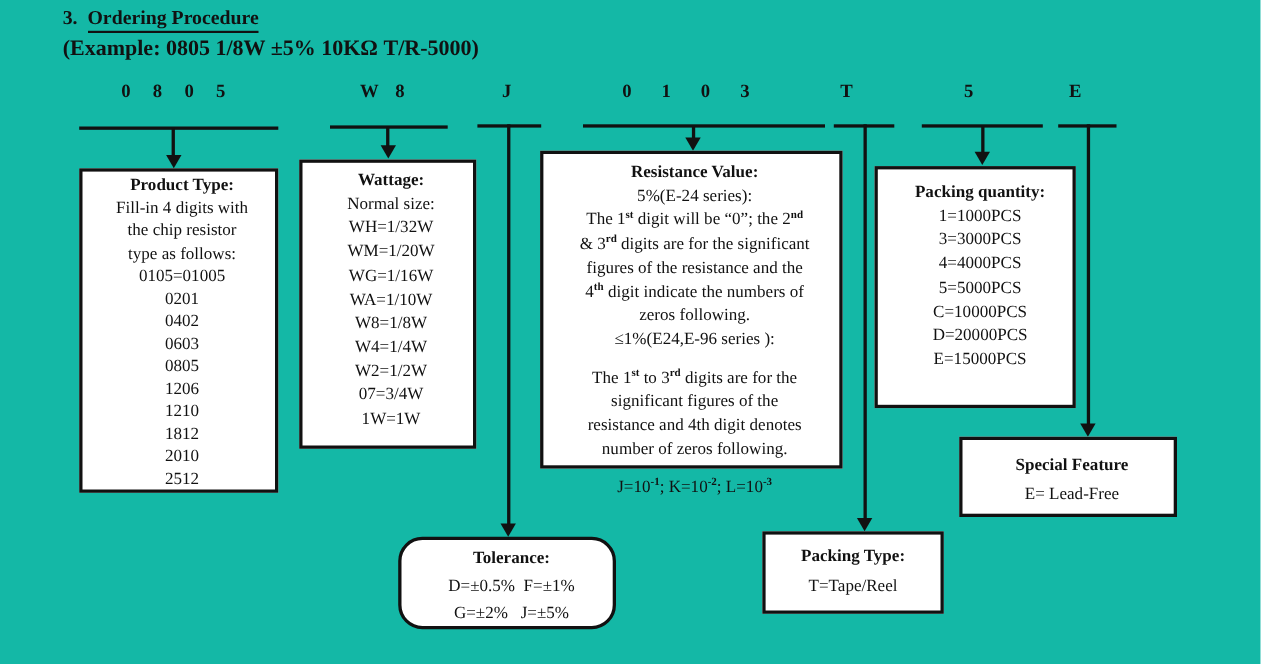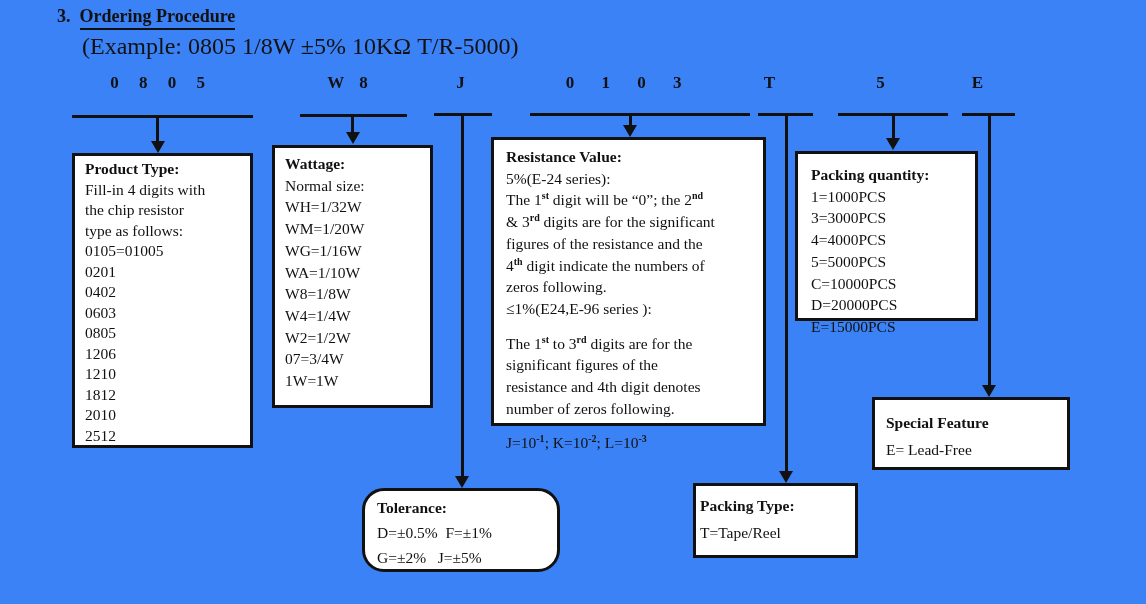--- a/index.html
+++ b/index.html
@@ -1,24 +1,24 @@
 <!DOCTYPE html>
 <html><head>
 <meta charset="utf-8">
 <title>Ordering Procedure</title>
 <style>
   html,body{margin:0;padding:0;background:#ffffff;}
   .page{
-    position:relative;width:1146px;height:604px;background:#3b82f6;
-    font-family:"Liberation Serif", serif;color:#111111;overflow:hidden;
+    position:relative;width:1146px;height:604px;background:#14b8a6;
+    font-family:"Liberation Serif", serif;color:#111111;overflow:hidden;text-align:center;
   }
   .doc-title{position:absolute;left:57px;top:6px;font-size:18px;font-weight:bold;white-space:pre;}
   .doc-title .num{margin-right:9px;}
   .doc-title .ul{display:inline-block;border-bottom:2px solid #111111;padding-bottom:1px;}
-  .doc-subtitle{position:absolute;left:57px;top:33px;font-size:24px;font-weight:normal;white-space:pre;margin-left:25px;}
+  .doc-subtitle{position:absolute;left:57px;top:33px;font-size:20px;font-weight:bold;white-space:pre;}
 
   .code{
     position:absolute;top:73px;transform:translateX(-50%);
     font-size:17px;font-weight:bold;white-space:pre;word-spacing:14px;letter-spacing:1px;
   }
 
   .hline{position:absolute;height:3px;background:#111111;}
   .vline{position:absolute;width:3px;background:#111111;}
   .ahead{
     position:absolute;width:0;height:0;
@@ -31,21 +31,21 @@
     box-sizing:border-box;font-size:15.5px;
   }
   .box-title{font-weight:bold;}
   .box-line{white-space:pre-wrap;}
   .box .blank{height:13px;}
   sup{font-size:10px;line-height:0;vertical-align:super;letter-spacing:0;font-weight:bold;}
 
   .box-product{left:72px;top:153px;width:181px;height:295px;padding:3px 4px 0 10px;line-height:20.5px;}
   .box-wattage{left:272px;top:145px;width:161px;height:263px;padding:5px 4px 0 10px;line-height:21.7px;}
   .box-resistance{left:491px;top:137px;width:275px;height:289px;padding:6px 6px 0 12px;line-height:21.7px;}
-  .box-packqty{left:795px;top:151px;width:183px;height:170px;padding:10px 4px 0 13px;line-height:21.7px;}
+  .box-packqty{left:795px;top:151px;width:183px;height:220px;padding:10px 4px 0 13px;line-height:21.7px;}
   .box-special{left:872px;top:397px;width:198px;height:73px;padding:9px 4px 0 11px;line-height:27px;}
   .box-tolerance{left:362px;top:488px;width:198px;height:84px;padding:4px 4px 0 12px;line-height:25px;border-radius:22px;}
   .box-packtype{left:693px;top:483px;width:165px;height:75px;padding:6px 4px 0 4px;line-height:27px;}
 </style>
 </head>
 <body>
 
 <div class="page">
 
   <div class="doc-title"><span class="num">3.</span><span class="ul">Ordering Procedure</span></div>

